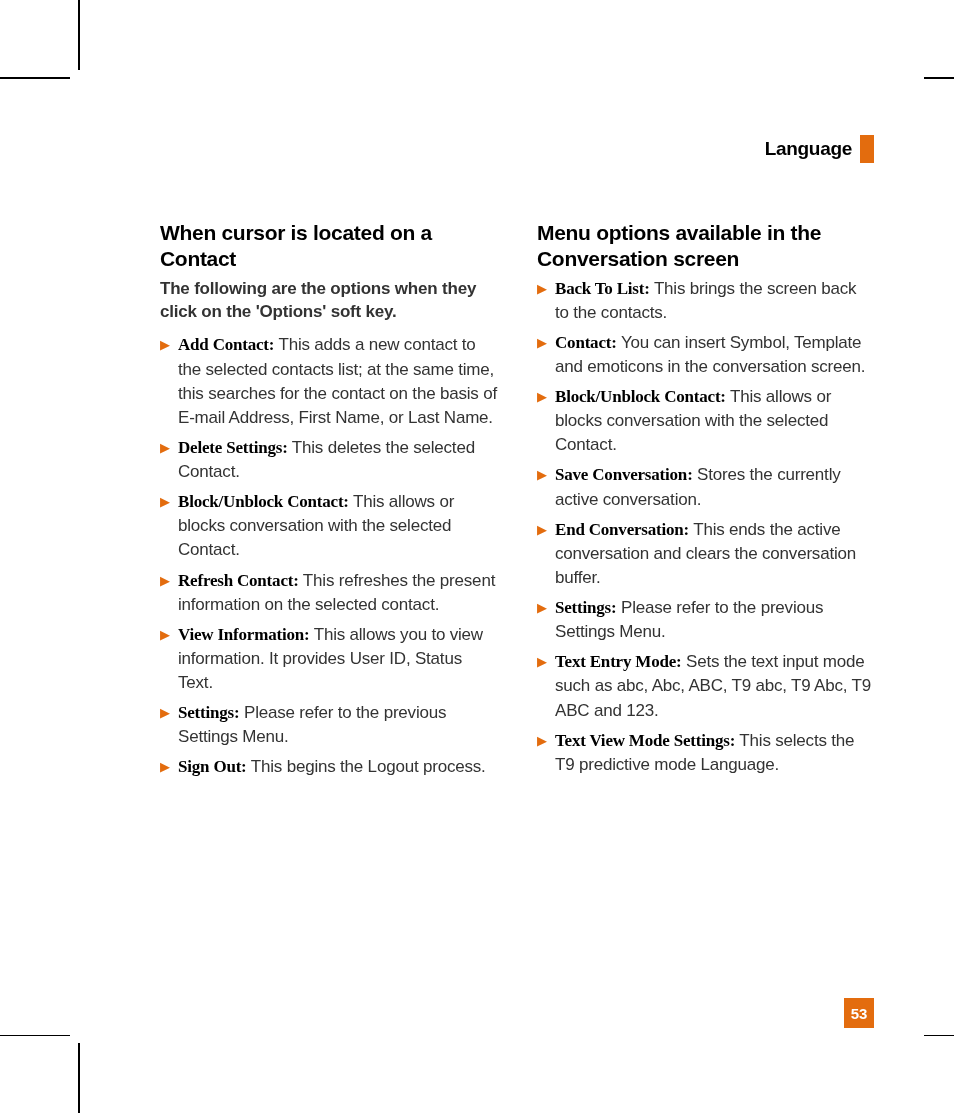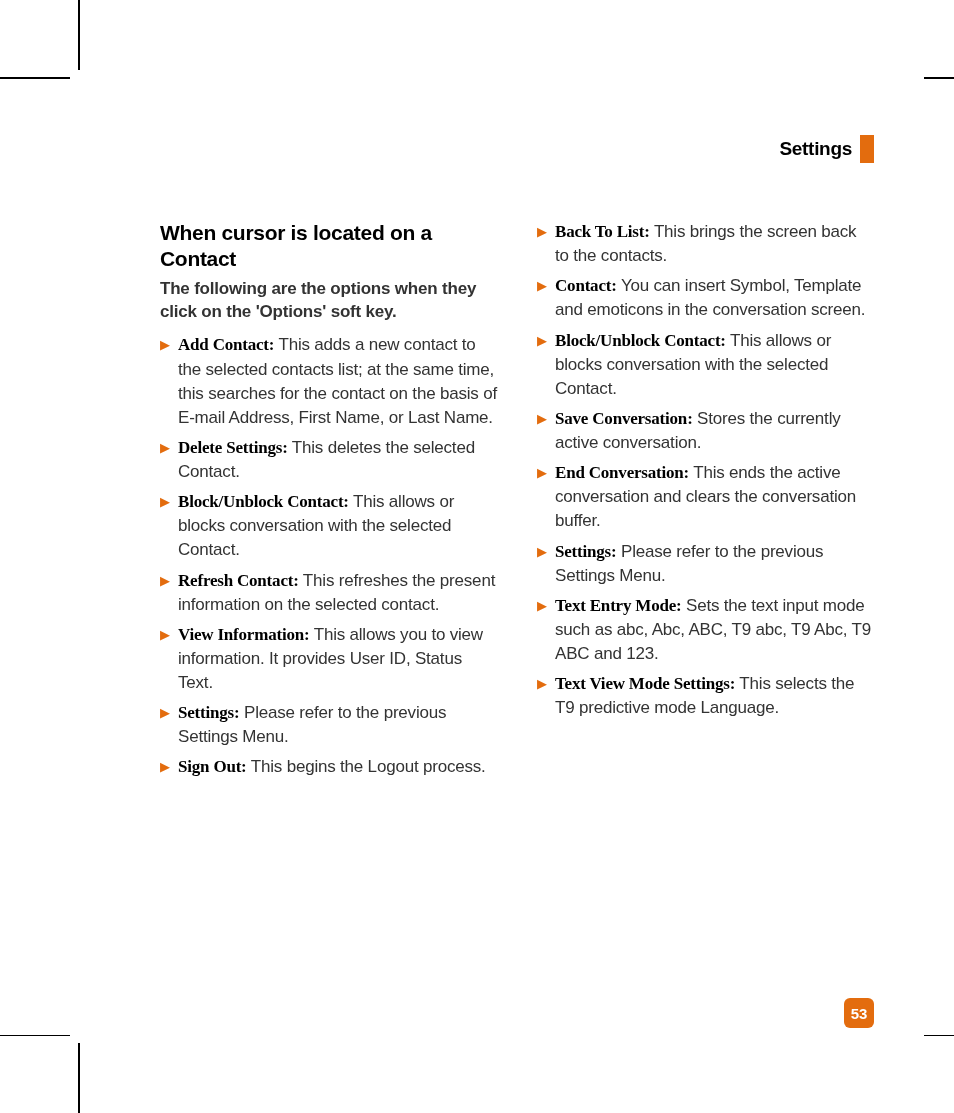--- a/index.html
+++ b/index.html
@@ -118,37 +118,36 @@
       width: 30px;
       height: 30px;
       background: #e36c0e;
       color: #fff;
       font-size: 15px;
       font-weight: 700;
       display: flex;
       align-items: center;
       justify-content: center;
       font-stretch: condensed;
-      border-radius: 6px;
     }
   </style>
 </head>
 <body>
 
 <div class="crop-mark crop-top-v"></div>
 <div class="crop-mark crop-top-h"></div>
 <div class="crop-mark crop-bot-v"></div>
 <div class="crop-mark crop-bot-h"></div>
 <div class="crop-mark crop-right-top-h"></div>
 <div class="crop-mark crop-right-bot-h"></div>
 
 <div class="page">
 
   <div class="header">
-    <span class="header-title">Settings</span>
+    <span class="header-title">Language</span>
     <span class="header-block"></span>
   </div>
 
   <div class="content">
 
     <div class="col">
       <h2 class="section-heading">When cursor is located on a Contact</h2>
       <p class="intro">The following are the options when they click on the 'Options' soft key.</p>
       <div>
           <div class="item">
@@ -176,20 +175,21 @@
             <span class="item-body"><span class="item-label">Settings:</span><span> Please refer to the previous Settings Menu.</span></span>
           </div>
           <div class="item">
             <span class="bullet">▶</span>
             <span class="item-body"><span class="item-label">Sign Out:</span><span> This begins the Logout process.</span></span>
           </div>
         </div>
     </div>
 
     <div class="col">
+      <h2 class="section-heading">Menu options available in the Conversation screen</h2>
       <div>
           <div class="item">
             <span class="bullet">▶</span>
             <span class="item-body"><span class="item-label">Back To List:</span><span> This brings the screen back to the contacts.</span></span>
           </div>
           <div class="item">
             <span class="bullet">▶</span>
             <span class="item-body"><span class="item-label">Contact:</span><span> You can insert Symbol, Template and emoticons in the conversation screen.</span></span>
           </div>
           <div class="item">

